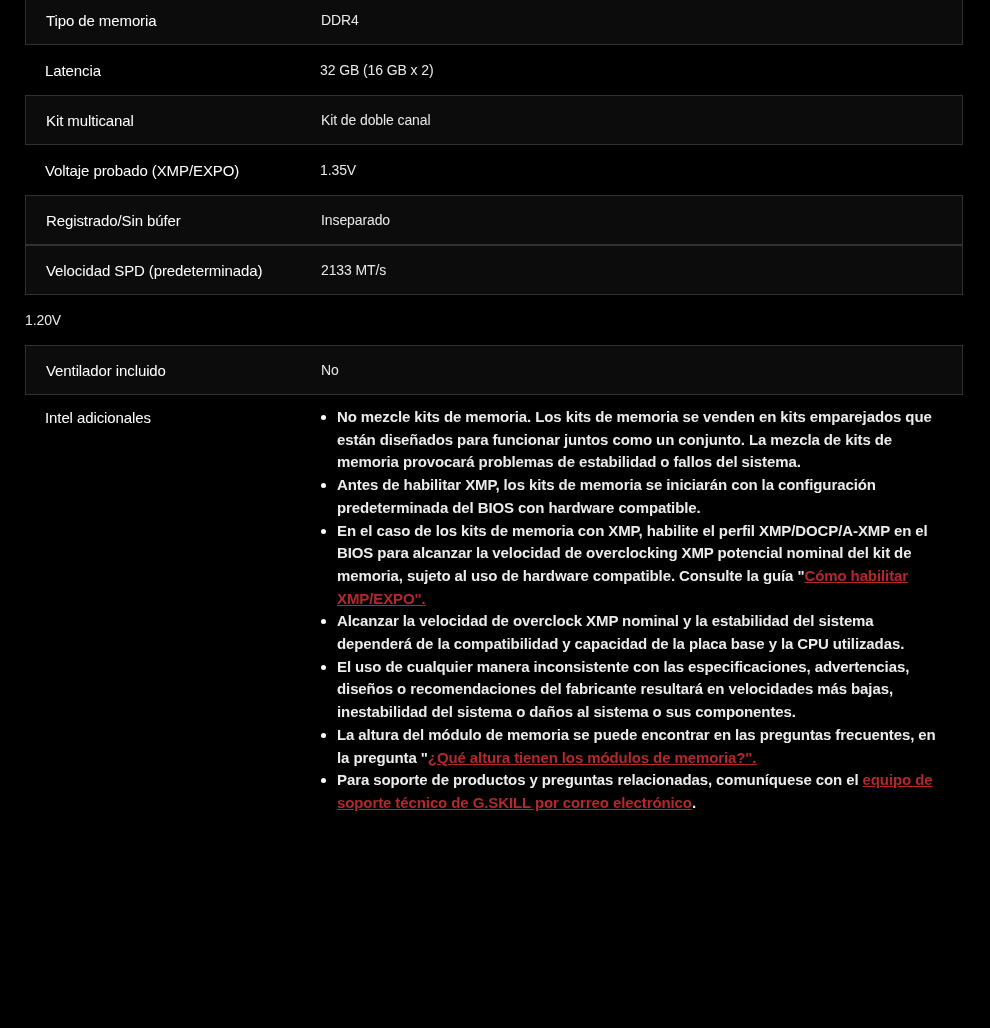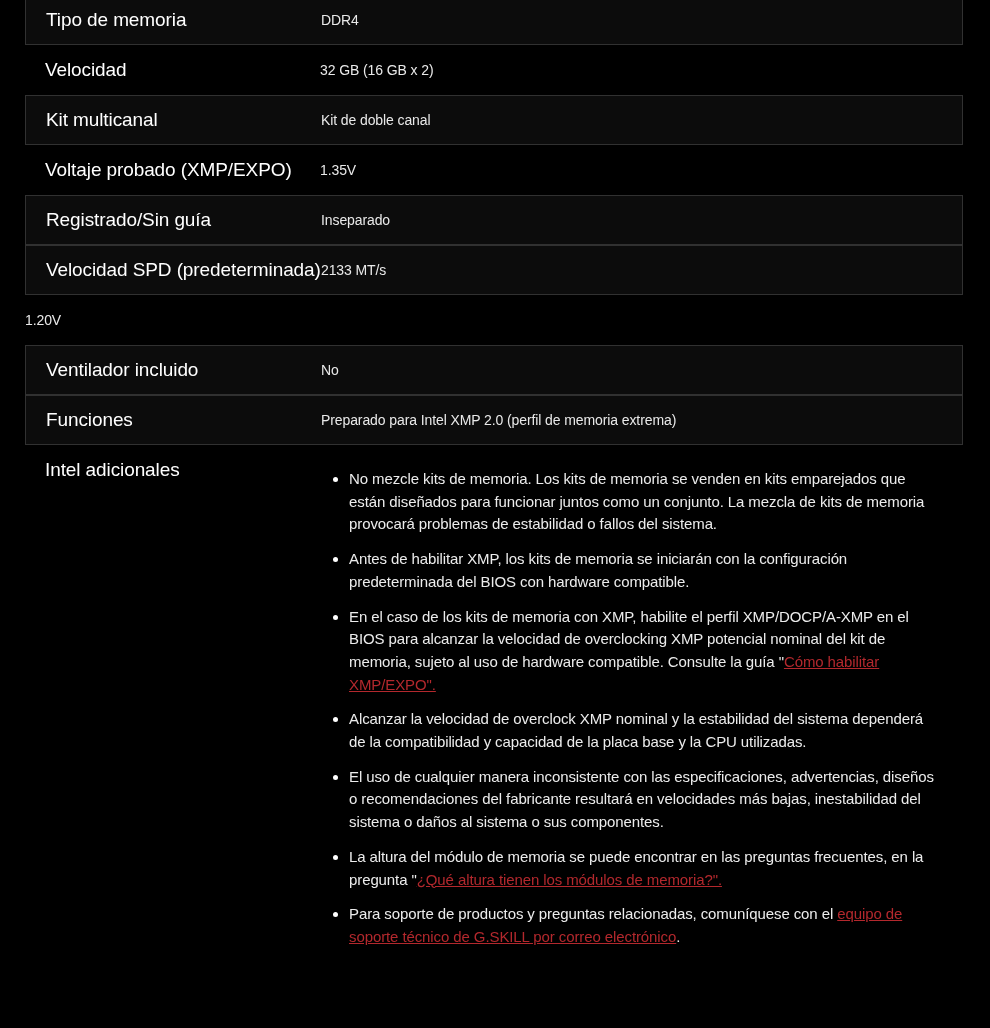--- a/index.html
+++ b/index.html
@@ -46,21 +46,21 @@
   }
   .spec-row.shaded{
     background:#0c0c0c;
     border:1px solid #313131;
   }
   .spec-label{
     box-sizing:border-box;
     flex:0 0 295px;
     padding-left:20px;
     color:#ffffff;
-    font-size:19px;
+    font-size:15px;
   }
   .spec-value{
     color:#e9e9e9;
     font-size:14px;
   }
 
   
   .notes-row{
     box-sizing:border-box;
     display:flex;
@@ -73,21 +73,22 @@
     margin:0;padding:0;
     list-style:none;
     width:628px;
     color:#ececec;
     font-size:15px;
     line-height:22.7px;
   }
   .note-item{
     position:relative;
     padding-left:17px;
-    margin:12px;
+    margin:0;
+    font-weight:bold;
   }
   .note-item::before{
     content:"";
     position:absolute;
     left:1px;top:9px;
     width:5px;height:5px;
     border-radius:50%;
     background:#ffffff;
   }
   .note-link{
@@ -109,49 +110,45 @@
     </span>
     <span>Atrás</span>
   </button>
 
   <div class="spec-table" id="spec-table">
       <div class="spec-row shaded">
         <div class="spec-label">Tipo de memoria</div>
         <div class="spec-value">DDR4</div>
       </div>
       <div class="spec-row">
-        <div class="spec-label">Velocidad</div>
+        <div class="spec-label">Latencia</div>
         <div class="spec-value">32 GB (16 GB x 2)</div>
       </div>
       <div class="spec-row shaded">
         <div class="spec-label">Kit multicanal</div>
         <div class="spec-value">Kit de doble canal</div>
       </div>
       <div class="spec-row">
         <div class="spec-label">Voltaje probado (XMP/EXPO)</div>
         <div class="spec-value">1.35V</div>
       </div>
       <div class="spec-row shaded">
-        <div class="spec-label">Registrado/Sin guía</div>
+        <div class="spec-label">Registrado/Sin búfer</div>
         <div class="spec-value">Inseparado</div>
       </div>
       <div class="spec-row shaded">
         <div class="spec-label">Velocidad SPD (predeterminada)</div>
         <div class="spec-value">2133 MT/s</div>
       </div>
       <div class="spec-row">
         <div class="spec-value">1.20V</div>
       </div>
       <div class="spec-row shaded">
         <div class="spec-label">Ventilador incluido</div>
         <div class="spec-value">No</div>
-      </div>
-      <div class="spec-row shaded">
-        <div class="spec-label">Funciones</div>
-        <div class="spec-value">Preparado para Intel XMP 2.0 (perfil de memoria extrema)</div>
       </div>
       <div class="spec-row notes-row" style="height: auto;">
         <div class="spec-label">Intel adicionales</div>
         <ul class="notes-list">
           <li class="note-item"><span>No mezcle kits de memoria. Los kits de memoria se venden en kits emparejados que están diseñados para funcionar juntos como un conjunto. La mezcla de kits de memoria provocará problemas de estabilidad o fallos del sistema.</span></li>
           <li class="note-item"><span>Antes de habilitar XMP, los kits de memoria se iniciarán con la configuración predeterminada del BIOS con hardware compatible.</span></li>
           <li class="note-item"><span>En el caso de los kits de memoria con XMP, habilite el perfil XMP/DOCP/A-XMP en el BIOS para alcanzar la velocidad de overclocking XMP potencial nominal del kit de memoria, sujeto al uso de hardware compatible. Consulte la guía "</span><a class="note-link">Cómo habilitar XMP/EXPO".</a></li>
           <li class="note-item"><span>Alcanzar la velocidad de overclock XMP nominal y la estabilidad del sistema dependerá de la compatibilidad y capacidad de la placa base y la CPU utilizadas.</span></li>
           <li class="note-item"><span>El uso de cualquier manera inconsistente con las especificaciones, advertencias, diseños o recomendaciones del fabricante resultará en velocidades más bajas, inestabilidad del sistema o daños al sistema o sus componentes.</span></li>
           <li class="note-item"><span>La altura del módulo de memoria se puede encontrar en las preguntas frecuentes, en la pregunta "</span><a class="note-link">¿Qué altura tienen los módulos de memoria?".</a></li>

